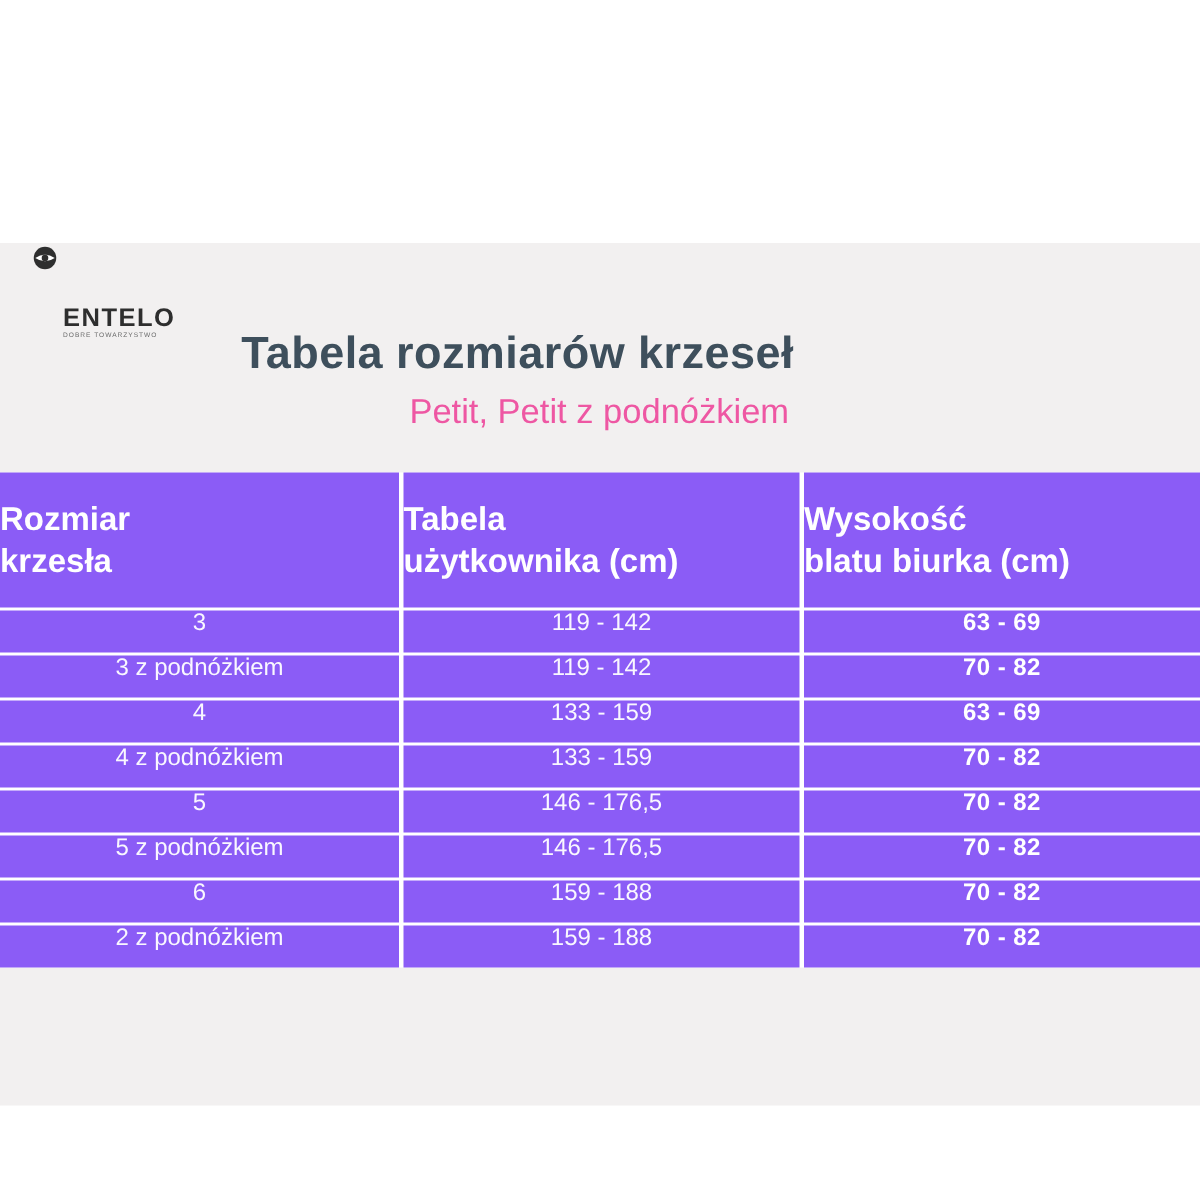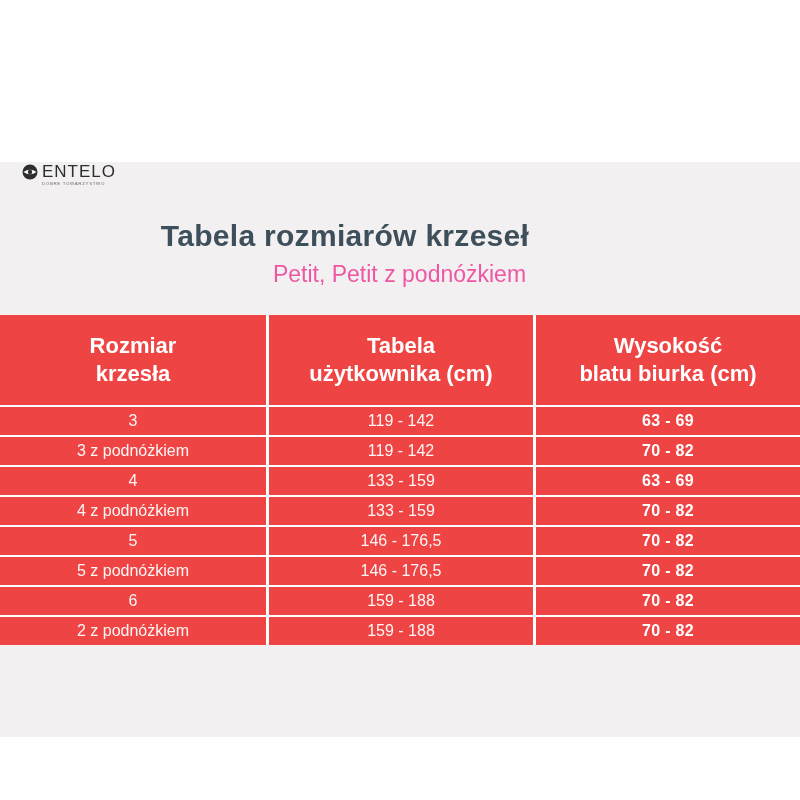--- a/index.html
+++ b/index.html
@@ -21,22 +21,22 @@
 
   
   .logo {
     position: absolute;
     left: 22px; top: 163px;
     display: flex; align-items: flex-start; gap: 4px;
   }
   .logo-icon { display: block; margin-top: 1px; }
   .logo-col { display: flex; flex-direction: column; align-items: flex-start; }
   .brand {
-    font-size: 17px; font-weight: 400; letter-spacing: 1px;
-    color: #2e2e2e; line-height: 17px;
+    font-size: 17px; font-weight: 700; letter-spacing: 1px;
+    color: #2e2e2e; line-height: 17px; margin-top: 40px;
   }
   .tagline {
     font-size: 8px; color: #6b6b6b; letter-spacing: 1.2px;
     transform: scale(0.55); transform-origin: left top;
     margin-top: 1px; white-space: nowrap;
   }
 
   
   .title {
     position: absolute; left: 0; top: 219px; width: 690px;
@@ -55,23 +55,23 @@
   .size-table {
     position: absolute; left: 0; top: 315px;
     width: 800px; height: 330px;
     background: #ffffff;
     display: grid;
     grid-template-columns: 266px 264px 1fr;
     grid-template-rows: 90px repeat(8, 1fr);
     gap: 2px 3px;
   }
   .cell {
-    background: #ef4444;
+    background: #8b5cf6;
     color: #ffffff;
-    display: flex; align-items: center; justify-content: center;
+    display: flex; align-items: flex-start; justify-content: center;
     text-align: center;
   }
   .head-cell {
     font-size: 22px; font-weight: 600; line-height: 28px;
     flex-direction: column;
   }
   .data-cell { font-size: 16px; font-weight: 400; color: rgba(255,255,255,0.95); }
   .data-cell.desk { font-weight: 700; color: #ffffff; letter-spacing: 0.3px; }
 </style>
 </head>

